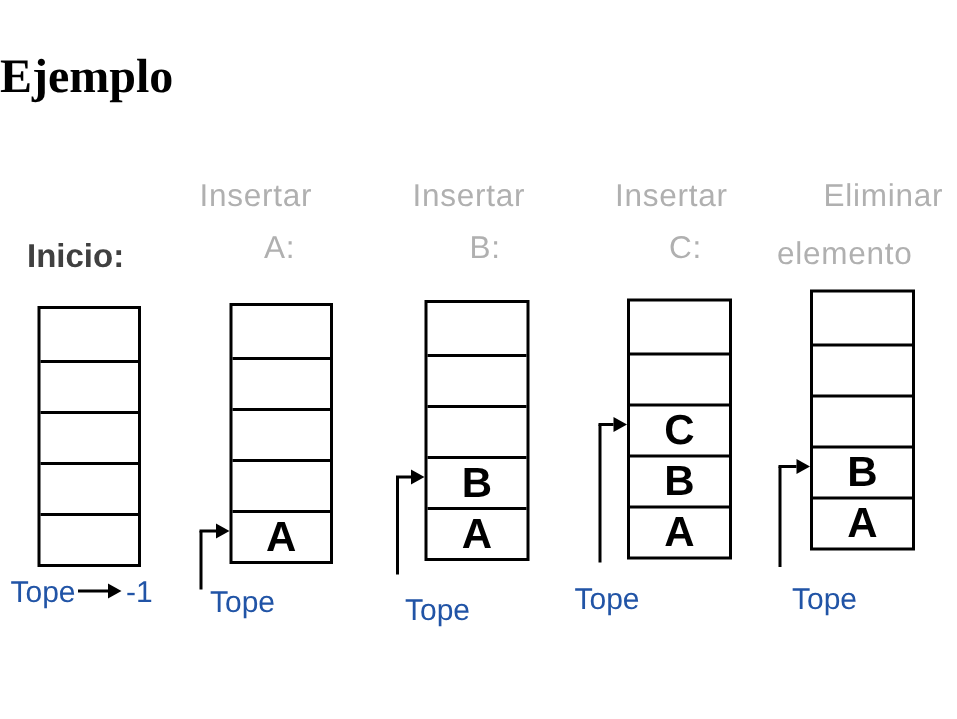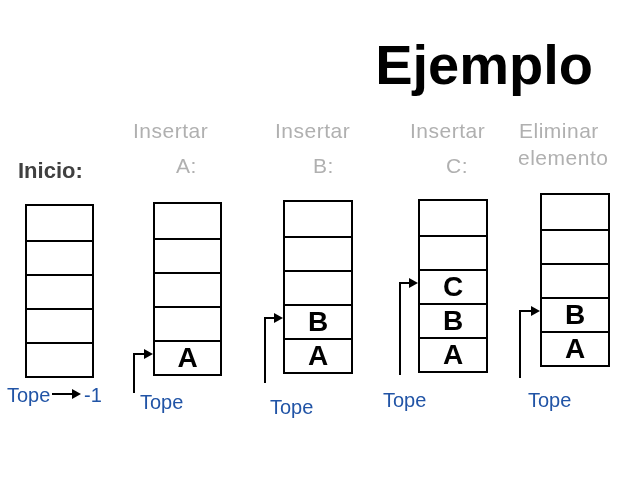--- a/index.html
+++ b/index.html
@@ -1,22 +1,22 @@
 <!DOCTYPE html>
 <html><head>
 <meta charset="utf-8">
 <style>
   html,body{margin:0;padding:0;background:#ffffff;}
   .slide{
     position:relative;width:638px;height:479px;background:#ffffff;
     font-family:"Liberation Sans",sans-serif;overflow:hidden;
   }
   .title{
-    position:absolute;left:0;top:32px;width:593px;text-align:right;
-    font-size:56px;font-weight:bold;color:#000000;letter-spacing:0px;
+    position:absolute;left:0;top:32px;width:593px;text-align:left;
+    font-size:32px;font-weight:bold;color:#000000;letter-spacing:0px;font-family:Liberation Serif, serif;
   }
   .hdr{
     position:absolute;font-size:21px;font-weight:normal;color:#b0b0b0;
     letter-spacing:0.5px;white-space:nowrap;
   }
   .inicio{
     position:absolute;left:18px;top:158px;font-size:22px;font-weight:bold;
     color:#404040;white-space:nowrap;
   }
   .stack{position:absolute;border:2px solid #000000;background:#ffffff;}
@@ -46,22 +46,22 @@
 
   <div class="hdr" style="left:133px;top:119px">Insertar</div>
   <div class="hdr" style="left:176px;top:154px">A:</div>
 
   <div class="hdr" style="left:275px;top:119px">Insertar</div>
   <div class="hdr" style="left:313px;top:154px">B:</div>
 
   <div class="hdr" style="left:410px;top:119px">Insertar</div>
   <div class="hdr" style="left:446px;top:154px">C:</div>
 
-  <div class="hdr" style="left:519px;top:119px">Eliminar</div>
-  <div class="hdr" style="left:518px;top:146px">elemento</div>
+  <div class="hdr" style="left:549px;top:119px">Eliminar</div>
+  <div class="hdr" style="left:518px;top:158px">elemento</div>
 
   <div id="stacks-layer">
       <div class="stack" style="left: 25px; top: 204px; width: 65px;">
         <div class="cell"></div>
         <div class="cell"></div>
         <div class="cell"></div>
         <div class="cell"></div>
         <div class="cell"></div>
       </div>
       <div class="tope" style="left: 7px; top: 384px;">Tope</div>

